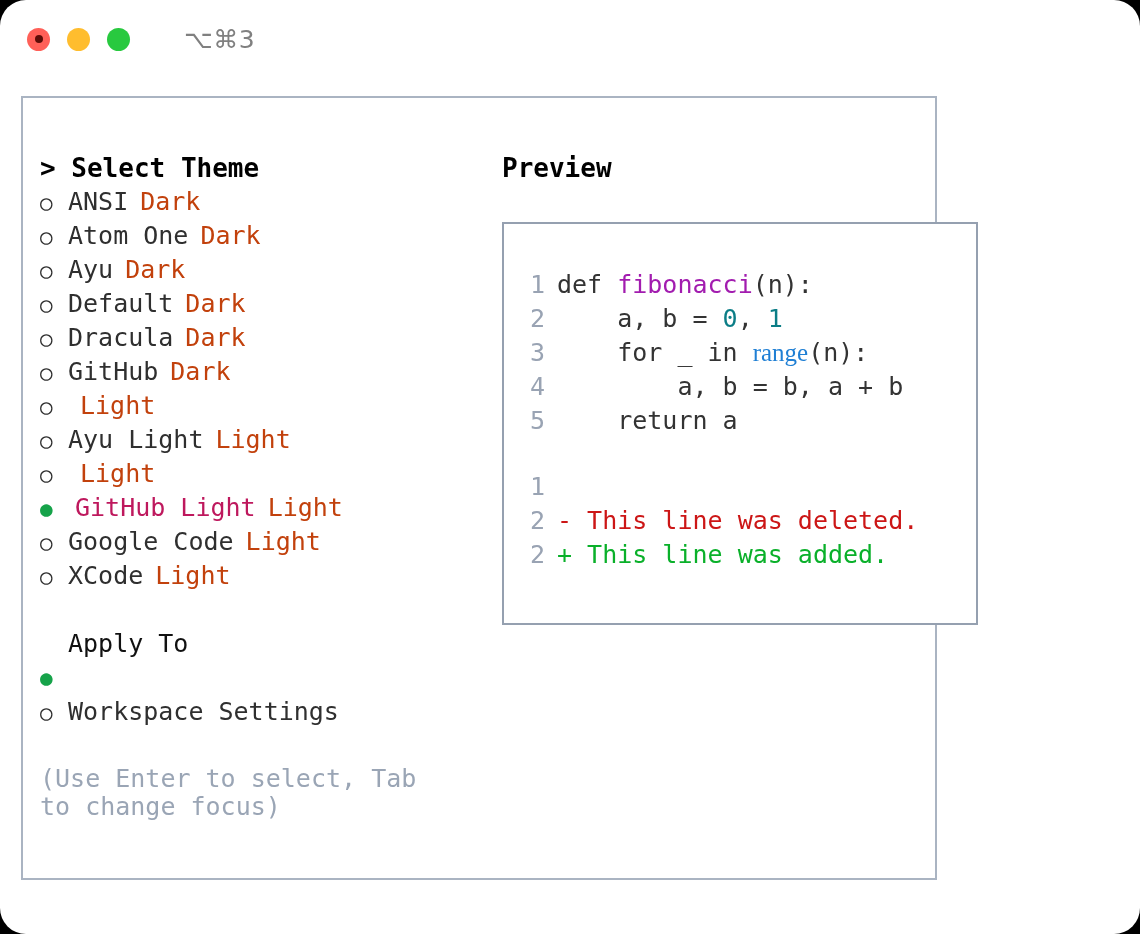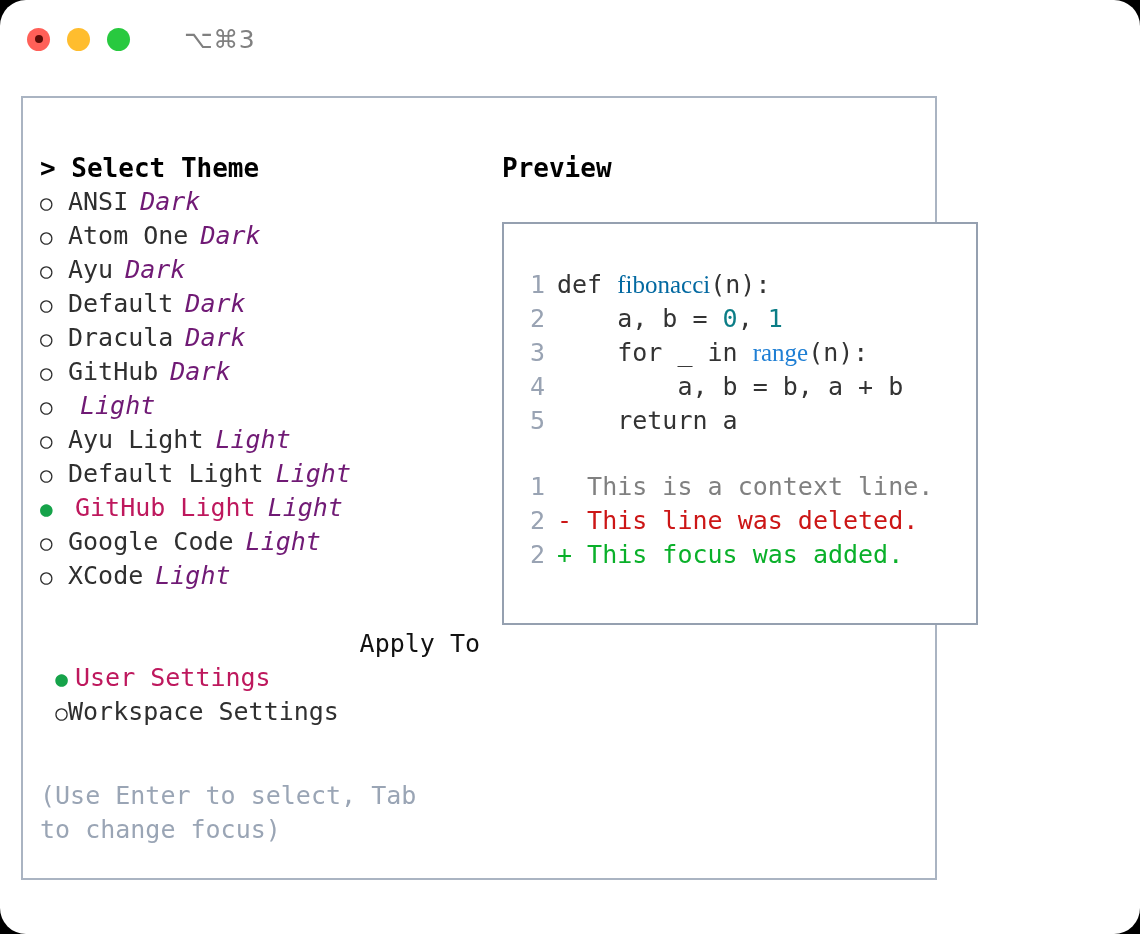--- a/index.html
+++ b/index.html
@@ -126,43 +126,41 @@
     font-size: 21px;
     color: #2f2f2f;
     line-height: 34px;
   }
   .opt-row.selected .bullet { color: #16a34a; }
 
   .opt-label { color: #2f2f2f; }
   .opt-row.selected .opt-label { color: #be185d; margin-left: 7px; }
 
   .opt-tag {
-    color: #701a75;
+    color: #c2410c;
     margin-left: 12px;
-    font-style: italic;
   }
 
   .subsection {
     margin-top: 34px;
-    text-align: right;
   }
   .subsection-header {
     font-size: 25px;
     color: #111111;
     padding-left: 28px;
     height: 34px;
     line-height: 34px;
     white-space: pre;
   }
 
   .hint {
-    margin-top: 50px;
+    margin-top: 36px;
     font-size: 25px;
     color: #9aa5b5;
-    line-height: 34px;
+    line-height: 28px;
     width: 408px;
     white-space: pre-wrap;
   }
 
   
   .right-col {
     position: absolute;
     left: 479px;
     top: 53px;
     width: 490px;
@@ -195,21 +193,21 @@
   }
   .lineno {
     width: 28px;
     flex: 0 0 28px;
     text-align: right;
     color: #99a3b3;
     margin-right: 12px;
   }
   .code-text { color: #333333; text-align: center; }
 
-  .tok-fn   { color: #0369a1; font-family: Liberation Serif, serif; }
+  .tok-fn   { color: #a21caf; }
   .tok-num  { color: #0b7d86; }
   .tok-call { color: #1f7fd4; font-family: Liberation Serif, serif; }
 
   .diff-block { margin-top: 32px; }
   .diff-ctx   { color: #808080; }
   .diff-del   { color: #cc1616; }
   .diff-add   { color: #0ab02a; }
 </style>
 </head>
 <body>
@@ -278,21 +276,20 @@
           </div>
 
           <div class="opt-row">
             <span class="bullet">○</span>
             <span class="opt-label">Ayu Light</span>
             <span class="opt-tag">Light</span>
           </div>
 
           <div class="opt-row">
             <span class="bullet">○</span>
-            <span class="opt-label">Default Light</span>
             <span class="opt-tag">Light</span>
           </div>
 
           <div class="opt-row selected">
             <span class="bullet">●</span>
             <span class="opt-label">GitHub Light</span>
             <span class="opt-tag">Light</span>
           </div>
 
           <div class="opt-row">
@@ -307,21 +304,20 @@
             <span class="opt-tag">Light</span>
           </div>
 
         </div>
 
         <div class="subsection">
           <div class="subsection-header">Apply To</div>
 
           <div class="opt-row selected">
             <span class="bullet">●</span>
-            <span class="opt-label">User Settings</span>
           </div>
 
           <div class="opt-row">
             <span class="bullet">○</span>
             <span class="opt-label">Workspace Settings</span>
           </div>
         </div>
 
         <div class="hint">(Use Enter to select, Tab to change focus)</div>
 
@@ -364,33 +360,32 @@
             <div class="code-line">
               <span class="lineno">5</span>
               <span class="code-text">    return a</span>
             </div>
 
             <div class="diff-block">
 
               <div class="code-line">
                 <span class="lineno">1</span>
                 <span class="diff-ctx"> </span>
-                <span class="diff-ctx"> This is a context line.</span>
               </div>
 
               <div class="code-line">
                 <span class="lineno">2</span>
                 <span class="diff-del">-</span>
                 <span class="diff-del"> This line was deleted.</span>
               </div>
 
               <div class="code-line">
                 <span class="lineno">2</span>
                 <span class="diff-add">+</span>
-                <span class="diff-add"> This focus was added.</span>
+                <span class="diff-add"> This line was added.</span>
               </div>
 
             </div>
 
           </div>
         </div>
 
       </div>
 
     </div>

